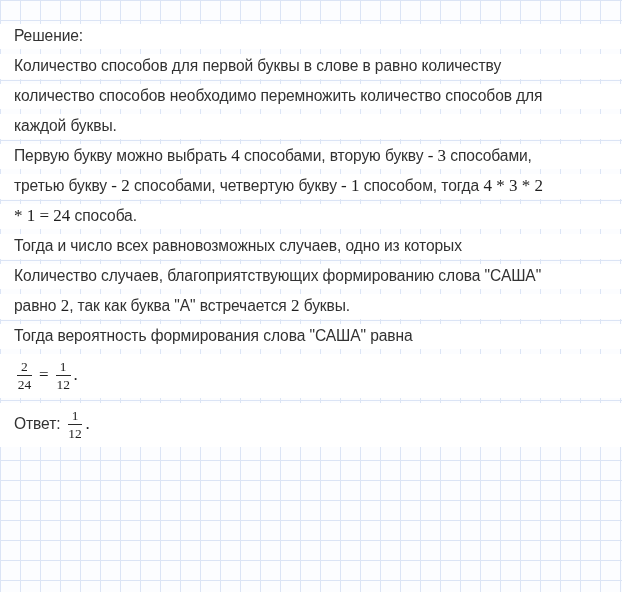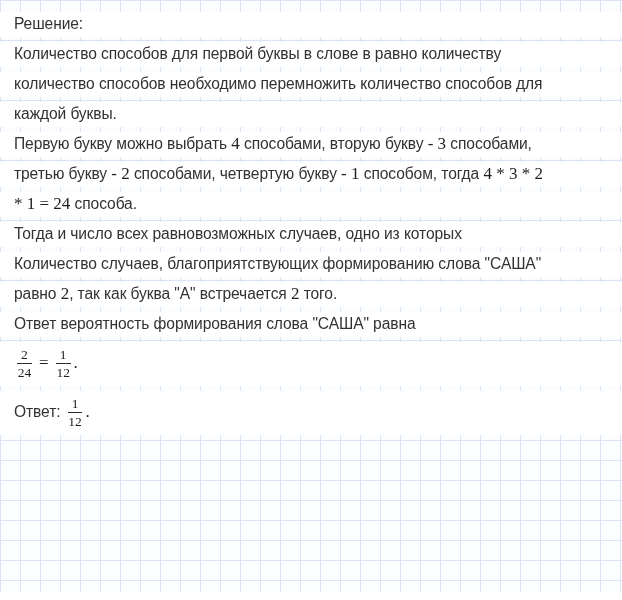--- a/index.html
+++ b/index.html
@@ -12,21 +12,21 @@
   html,body{margin:0;padding:0;}
   body{
     width:622px;height:600px;overflow:hidden;position:relative;
     background-color:var(--grid-bg);
     background-image:
       linear-gradient(to right, var(--grid-line) 1px, transparent 1px),
       linear-gradient(to bottom, var(--grid-line) 1px, transparent 1px);
     background-size:20px 20px;
     font-family:"Liberation Sans", sans-serif;
   }
-  .doc{padding-top:12px;}
+  .doc{padding-top:24px;}
   .line{
     background:var(--band);
     padding:3px 8px 4px 14px;
     margin-bottom:5px;
     font-size:15.6px;
     letter-spacing:-0.1px;
     line-height:18px;
     color:var(--text);
     white-space:nowrap;
   }
@@ -57,18 +57,18 @@
 <div class="doc">
     <div class="line"><span class="sans">Решение:</span></div>
     <div class="line"><span class="sans">Количество способов для первой буквы в слове в равно количеству</span></div>
     <div class="line"><span class="sans">количество способов необходимо перемножить количество способов для</span></div>
     <div class="line"><span class="sans">каждой буквы.</span></div>
     <div class="line para"><span class="sans">Первую букву можно выбрать </span><span class="math">4</span><span class="sans"> способами, вторую букву </span><span class="math">- 3</span><span class="sans"> способами,</span></div>
     <div class="line"><span class="sans">третью букву </span><span class="math">- 2</span><span class="sans"> способами, четвертую букву </span><span class="math">- 1</span><span class="sans"> способом, тогда </span><span class="math">4 * 3 * 2</span></div>
     <div class="line"><span class="math">* 1 = 24</span><span class="sans"> способа.</span></div>
     <div class="line para"><span class="sans">Тогда и число всех равновозможных случаев, одно из которых</span></div>
     <div class="line para"><span class="sans">Количество случаев, благоприятствующих формированию слова "САША"</span></div>
-    <div class="line"><span class="sans">равно </span><span class="math">2</span><span class="sans">, так как буква "А" встречается </span><span class="math">2</span><span class="sans"> того.</span></div>
-    <div class="line para"><span class="sans">Ответ вероятность формирования слова "САША" равна</span></div>
+    <div class="line"><span class="sans">равно </span><span class="math">2</span><span class="sans">, так как буква "А" встречается </span><span class="math">2</span><span class="sans"> буквы.</span></div>
+    <div class="line para"><span class="sans">Тогда вероятность формирования слова "САША" равна</span></div>
     <div class="line para tall"><span class="frac"><span class="num">2</span><span class="den">24</span></span><span class="math"> = </span><span class="frac"><span class="num">1</span><span class="den">12</span></span><span class="math">.</span></div>
     <div class="line tall"><span class="sans">Ответ: </span><span class="frac"><span class="num">1</span><span class="den">12</span></span><span class="math">.</span></div>
   </div>
 <div class="bottom-band"></div>
 
 </body></html>

